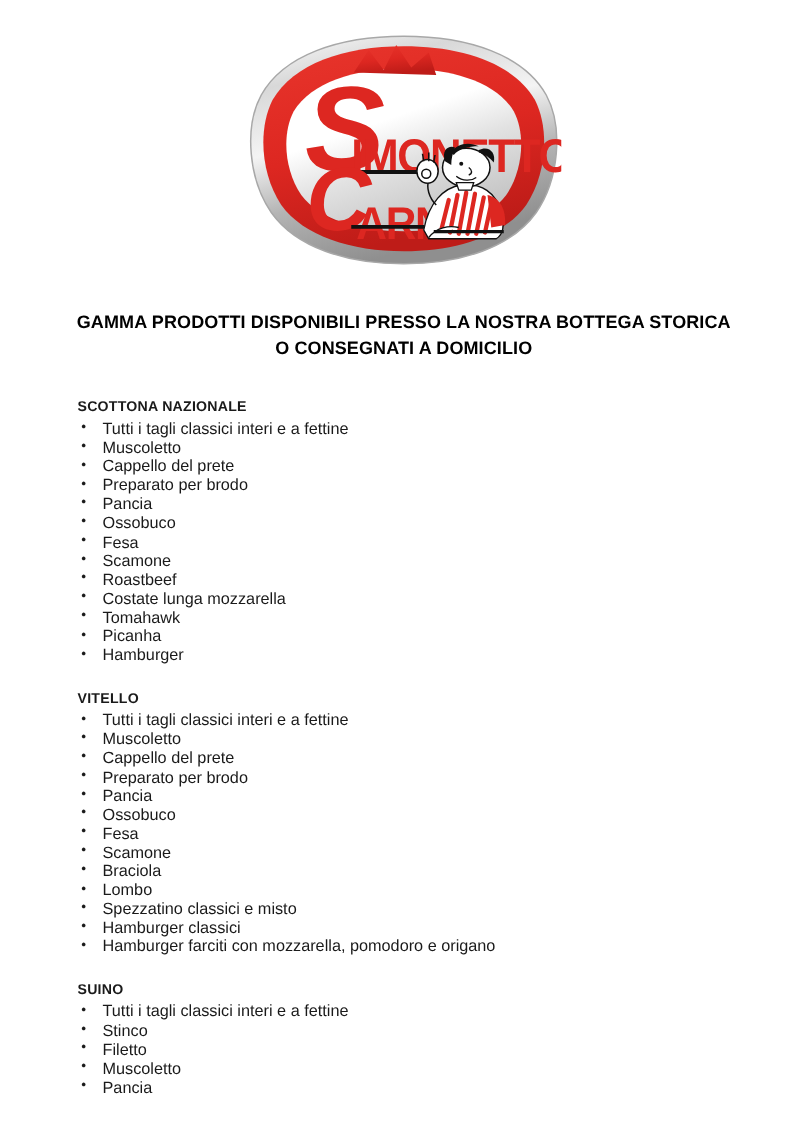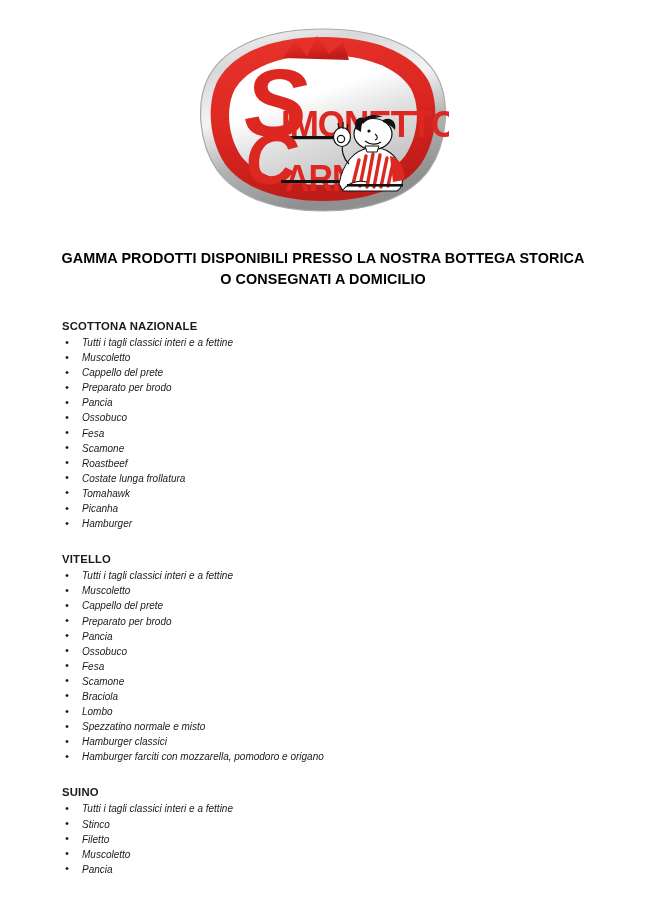--- a/index.html
+++ b/index.html
@@ -58,25 +58,24 @@
     margin: 0 0 3px 0;
     letter-spacing: 0.2px;
   }
   ul.items {
     list-style: none;
     margin: 0;
     padding: 0;
   }
   ul.items li {
     position: relative;
-    font-size: 10px;
+    font-size: 13px;
     line-height: 15.1px;
     color: #1a1a1a;
     padding-left: 20px;
-    font-style: italic;
   }
   ul.items li::before {
     content: "\2022";
     position: absolute;
     left: 3px;
     top: -0.5px;
     font-size: 11px;
     color: #1a1a1a;
   }
 </style>
@@ -216,41 +215,41 @@
     <ul class="items">
       <li>Tutti i tagli classici interi e a fettine</li>
       <li>Muscoletto</li>
       <li>Cappello del prete</li>
       <li>Preparato per brodo</li>
       <li>Pancia</li>
       <li>Ossobuco</li>
       <li>Fesa</li>
       <li>Scamone</li>
       <li>Roastbeef</li>
-      <li>Costate lunga frollatura</li>
+      <li>Costate lunga mozzarella</li>
       <li>Tomahawk</li>
       <li>Picanha</li>
       <li>Hamburger</li>
     </ul>
   </div>
 
   <div class="section">
     <div class="section-heading">VITELLO</div>
     <ul class="items">
       <li>Tutti i tagli classici interi e a fettine</li>
       <li>Muscoletto</li>
       <li>Cappello del prete</li>
       <li>Preparato per brodo</li>
       <li>Pancia</li>
       <li>Ossobuco</li>
       <li>Fesa</li>
       <li>Scamone</li>
       <li>Braciola</li>
       <li>Lombo</li>
-      <li>Spezzatino normale e misto</li>
+      <li>Spezzatino classici e misto</li>
       <li>Hamburger classici</li>
       <li>Hamburger farciti con mozzarella, pomodoro e origano</li>
     </ul>
   </div>
 
   <div class="section">
     <div class="section-heading">SUINO</div>
     <ul class="items">
       <li>Tutti i tagli classici interi e a fettine</li>
       <li>Stinco</li>

